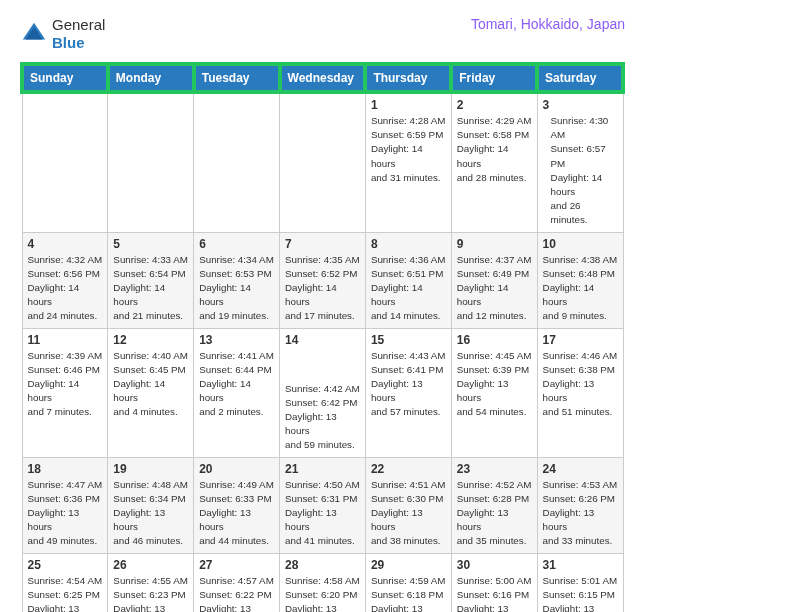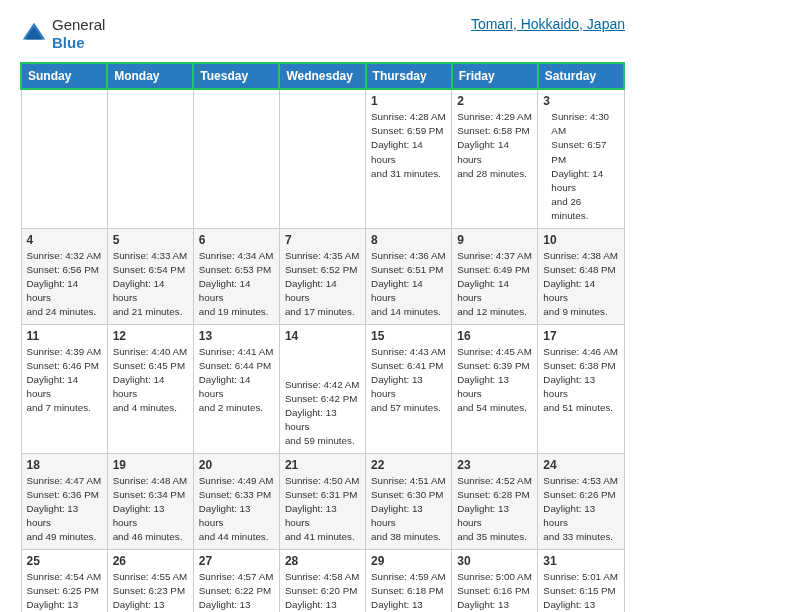--- a/index.html
+++ b/index.html
@@ -42,39 +42,38 @@
       text-align: right;
     }
     .main-title {
       font-size: 36px;
       font-weight: normal;
       color: #222;
       line-height: 1.1;
     }
     .subtitle {
       font-size: 14px;
-      color: #0369a1;
-      text-decoration: underline;
+      color: #8b5cf6;
     }
     .calendar {
       flex: 1;
       border: 1px solid #ccc;
       border-collapse: collapse;
       width: 100%;
       table-layout: fixed;
       font-size: 10.5px;
     }
     .calendar th {
       background-color: #2a7abf;
       color: #fff;
       text-align: left;
       padding: 5px 6px;
       font-size: 12px;
       font-weight: bold;
-      border: 2px solid #22c55e;
+      border: 4px solid #22c55e;
     }
     .calendar td {
       border: 1px solid #ccc;
       vertical-align: top;
       padding: 4px 5px;
       color: #333;
       height: 88px;
     }
     .calendar tr:nth-child(even) td {
       background-color: #f5f5f5;

